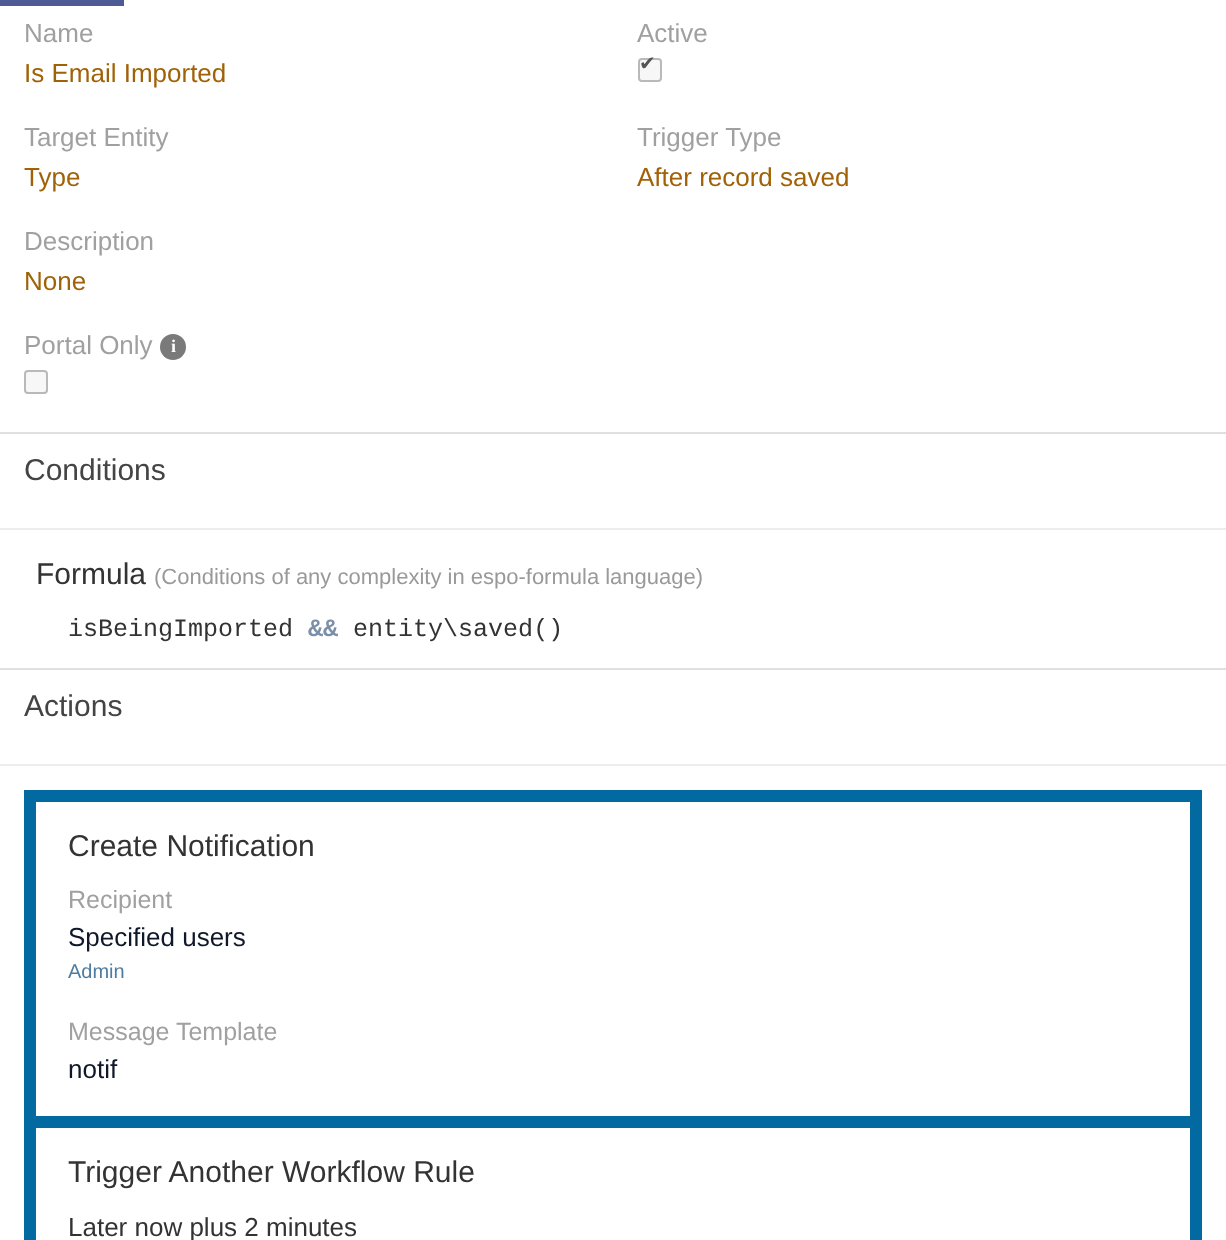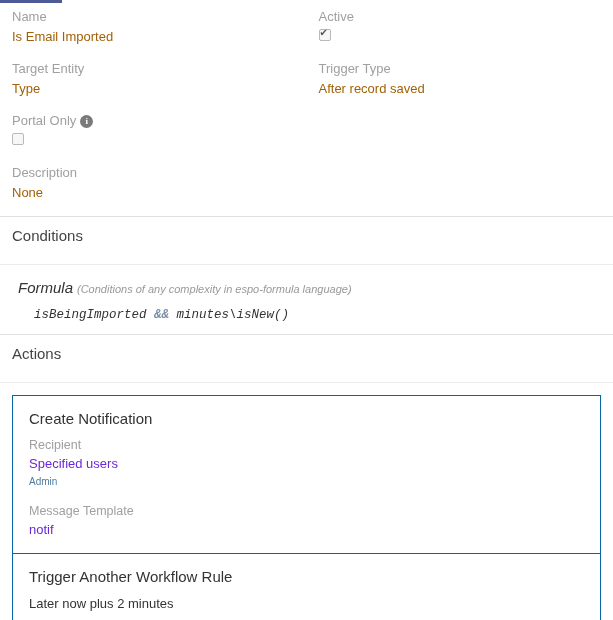--- a/index.html
+++ b/index.html
@@ -89,21 +89,20 @@
     color: #444444;
     padding: 10px 12px 20px 12px;
     border-bottom: 1px solid #ededed;
     font-weight: normal;
   }
   .section-block {
     border-top: 1px solid #e0e0e0;
   }
   .formula-block {
     padding: 14px 12px 12px 18px;
-    font-style: italic;
   }
   .formula-title {
     font-size: 15px;
     color: #333333;
     display: inline-block;
     font-weight: normal;
   }
   .formula-hint {
     font-size: 11px;
     color: #999999;
@@ -117,21 +116,21 @@
     white-space: pre;
   }
   .code-op {
     color: #7b8fa8;
     font-weight: bold;
   }
   .actions-wrap {
     padding: 12px 12px 0 12px;
   }
   .action-panel {
-    border: 1px solid #0369a1;
+    border: 6px solid #0369a1;
     background: #ffffff;
     box-sizing: border-box;
   }
   .action-panel + .action-panel {
     border-top: none;
   }
   .action-title {
     font-size: 15px;
     color: #333333;
     padding: 14px 16px 10px 16px;
@@ -146,21 +145,21 @@
   .action-field:last-child {
     margin-bottom: 0;
   }
   .action-field-label {
     color: #a0a0a0;
     font-size: 12.5px;
     line-height: 17px;
     margin-bottom: 1px;
   }
   .action-field-value {
-    color: #6d28d9;
+    color: #0f172a;
     font-size: 13px;
     line-height: 18px;
   }
   .link {
     color: #4e7ca1;
     text-decoration: none;
     font-size: 10px;
     line-height: 18px;
     display: block;
   }
@@ -197,43 +196,43 @@
       <div class="field-value">Type</div>
     </div>
     <div class="field-cell">
       <div class="field-label">Trigger Type</div>
       <div class="field-value">After record saved</div>
     </div>
   </div>
 
   <div class="field-row">
     <div class="field-cell">
+      <div class="field-label">Description</div>
+      <div class="field-value">None</div>
+    </div>
+    <div class="field-cell"></div>
+  </div>
+
+  <div class="field-row">
+    <div class="field-cell">
       <div class="field-label"><span>Portal Only</span><span class="info-icon">i</span></div>
       <div class="field-value">
         <span class="checkbox"></span>
       </div>
-    </div>
-    <div class="field-cell"></div>
-  </div>
-
-  <div class="field-row">
-    <div class="field-cell">
-      <div class="field-label">Description</div>
-      <div class="field-value">None</div>
     </div>
     <div class="field-cell"></div>
   </div>
 
 </div>
 
 <div class="section-block">
   <div class="section-header">Conditions</div>
   <div class="formula-block">
     <span class="formula-title">Formula</span><span class="formula-hint">(Conditions of any complexity in espo-formula language)</span>
-    <div class="formula-code"><span>isBeingImported </span><span class="code-op">&amp;&amp;</span><span> minutes\isNew()</span></div>
+    <div class="formula-code"><span>isBeingImported </span><span class="code-op">&amp;&amp;</span><span> entity\saved()</span></div>
   </div>
 </div>
 
 <div class="section-block">
   <div class="section-header">Actions</div>
 
   <div class="actions-wrap">
 
     <div class="action-panel">
       <div class="action-title">Create Notification</div>

